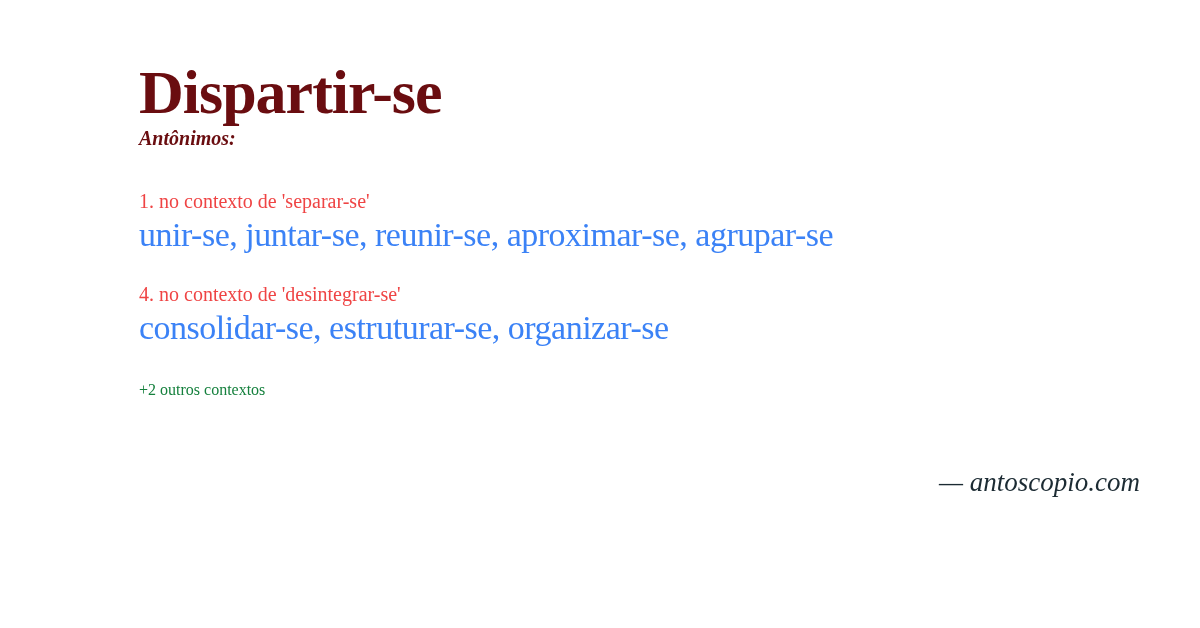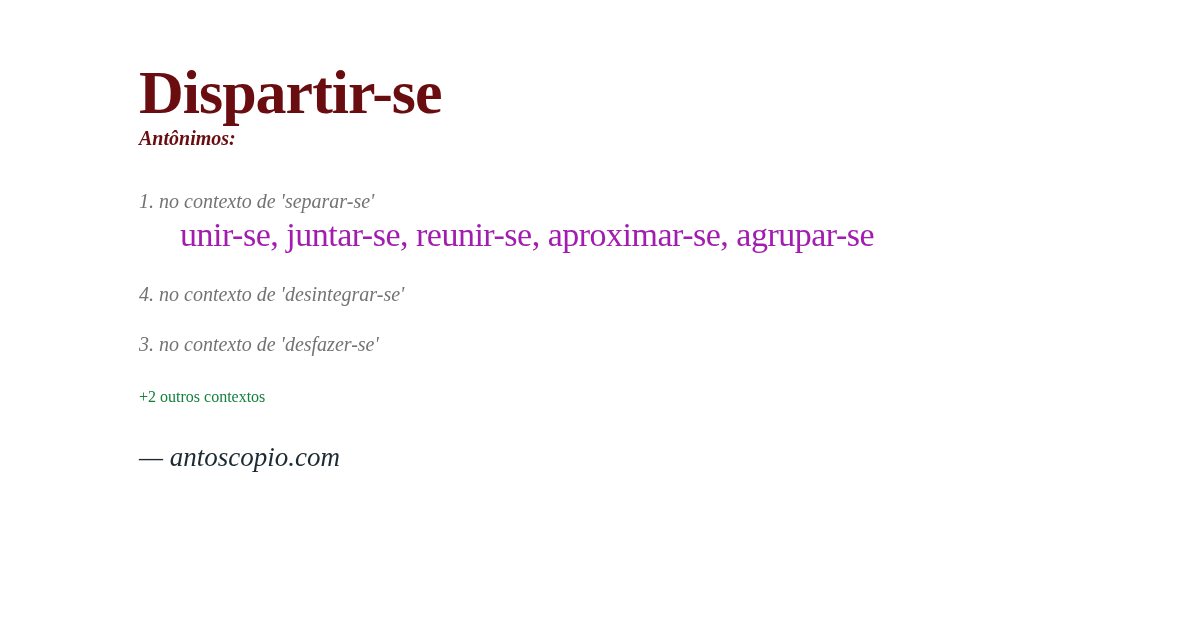--- a/index.html
+++ b/index.html
@@ -39,64 +39,63 @@
   }
   .section {
     margin-top: 26px;
   }
   .section.first {
     margin-top: 40px;
   }
   .context-label {
     font-size: 20px;
     line-height: 1.2;
-    color: #737373;
+    color: #ef4444;
     margin-bottom: 2px;
-    font-style: italic;
   }
   .words {
     font-size: 34px;
     line-height: 1.2;
-    color: #a21caf;
+    color: #3b82f6;
     letter-spacing: -0.5px;
-    margin-left: 41px;
   }
   .more {
     margin-top: 32px;
     font-size: 16px;
     color: #15803d;
   }
   .attribution {
-    margin-top: 36px;
+    margin-top: 68px;
     font-size: 27px;
     font-style: italic;
     color: #1c2b33;
+    text-align: right;
   }
 </style>
 </head>
 <body>
 
 <div class="page">
   <div class="content">
 
     <h1 class="title">Dispartir-se</h1>
 
     <h2 class="subtitle">Antônimos:</h2>
 
     <div class="section first">
       <div class="context-label">1. no contexto de 'separar-se'</div>
       <div class="words">unir-se, juntar-se, reunir-se, aproximar-se, agrupar-se</div>
     </div>
 
     <div class="section">
       <div class="context-label">4. no contexto de 'desintegrar-se'</div>
+      <div class="words">consolidar-se, estruturar-se, organizar-se</div>
     </div>
 
     <div class="section">
-      <div class="context-label">3. no contexto de 'desfazer-se'</div>
     </div>
 
     <div class="more">+2 outros contextos</div>
 
     <div class="attribution">— antoscopio.com</div>
 
   </div>
 </div>
 
 </body></html>

